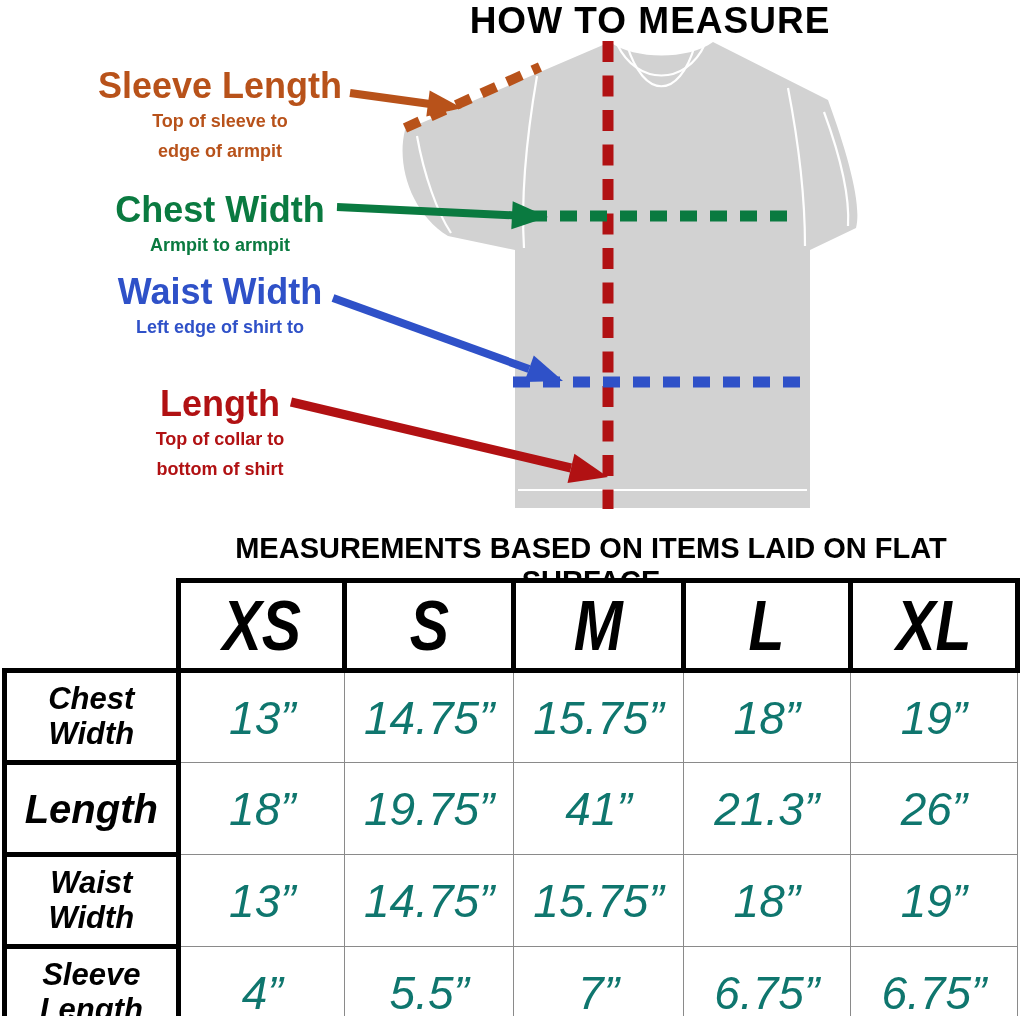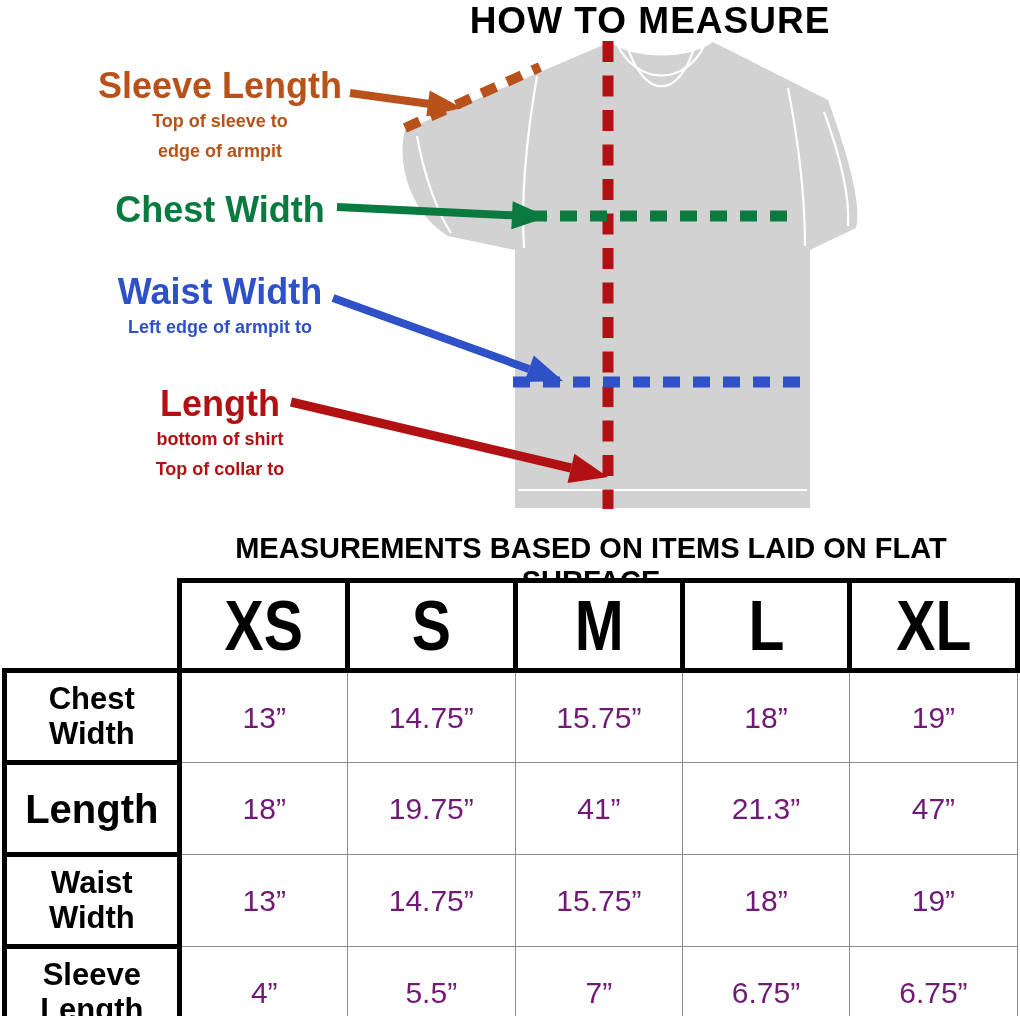--- a/index.html
+++ b/index.html
@@ -47,35 +47,35 @@
 
   .subtitle{
     position:absolute;left:180px;top:532px;width:822px;
     text-align:center;font-size:29px;font-weight:bold;color:#000;
   }
 
   table.size-table{
     position:absolute;left:2px;top:578px;
     border-collapse:collapse;table-layout:fixed;
   }
-  table.size-table th,table.size-table td{padding:0;text-align:center;vertical-align:middle;background:#fff;}
+  table.size-table th,table.size-table td{padding:0;text-align:center;vertical-align:middle;background:#fff;font-style:italic;}
   th.corner{border:none;width:172px;height:85px;background:transparent;}
   th.size{
     border:5px solid #000;width:168px;height:85px;
     font-size:70px;font-weight:bold;line-height:1;
   }
   th.size .cond{display:inline-block;transform:scaleX(0.84);}
   td.rowlabel{
     border:5px solid #000;width:172px;height:87px;
     font-size:31px;font-weight:bold;line-height:1.1;
   }
   td.rowlabel.big{font-size:40px;}
   td.val{
     border:1px solid var(--grid-gray);width:168px;height:87px;
-    font-size:30px;font-weight:normal;color:#701a75;
+    font-size:46px;font-weight:normal;color:#0f766e;
   }
 </style>
 </head>
 <body>
 
 <div class="canvas">
 
   <h1 class="title">HOW TO MEASURE</h1>
 
   <svg class="diagram-svg" viewBox="0 0 1020 520">
@@ -114,29 +114,30 @@
     </g>
   </svg>
 
   <div class="diag-label lbl-sleeve" style="color: rgb(184, 82, 26);">
     <div class="diag-title">Sleeve Length</div>
     <div class="diag-desc">Top of sleeve to</div>
     <div class="diag-desc">edge of armpit</div>
   </div>
   <div class="diag-label lbl-chest" style="color: rgb(10, 122, 64);">
     <div class="diag-title">Chest Width</div>
+    <div class="diag-desc">Armpit to armpit</div>
   </div>
   <div class="diag-label lbl-waist" style="color: rgb(47, 81, 200);">
     <div class="diag-title">Waist Width</div>
-    <div class="diag-desc">Left edge of armpit to</div>
+    <div class="diag-desc">Left edge of shirt to</div>
   </div>
   <div class="diag-label lbl-length" style="color: rgb(177, 17, 19);">
     <div class="diag-title">Length</div>
+    <div class="diag-desc">Top of collar to</div>
     <div class="diag-desc">bottom of shirt</div>
-    <div class="diag-desc">Top of collar to</div>
   </div>
 
   <div class="subtitle">MEASUREMENTS BASED ON ITEMS LAID ON FLAT SURFACE</div>
 
   <table class="size-table">
     <thead>
       <tr>
         <th class="corner"></th>
       <th class="size"><span class="cond">XS</span></th>
           <th class="size"><span class="cond">S</span></th>
@@ -153,21 +154,21 @@
           <td class="val">15.75”</td>
           <td class="val">18”</td>
           <td class="val">19”</td>
         </tr>
         <tr>
           <td class="rowlabel big">Length</td>
           <td class="val">18”</td>
           <td class="val">19.75”</td>
           <td class="val">41”</td>
           <td class="val">21.3”</td>
-          <td class="val">47”</td>
+          <td class="val">26”</td>
         </tr>
         <tr>
           <td class="rowlabel">Waist Width</td>
           <td class="val">13”</td>
           <td class="val">14.75”</td>
           <td class="val">15.75”</td>
           <td class="val">18”</td>
           <td class="val">19”</td>
         </tr>
         <tr>

